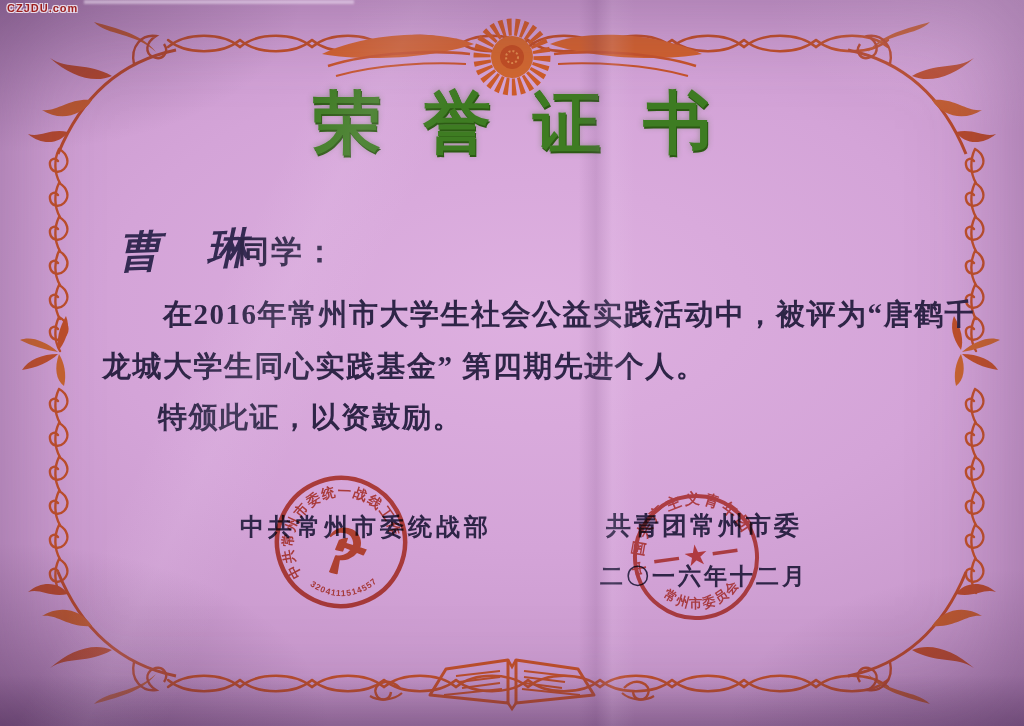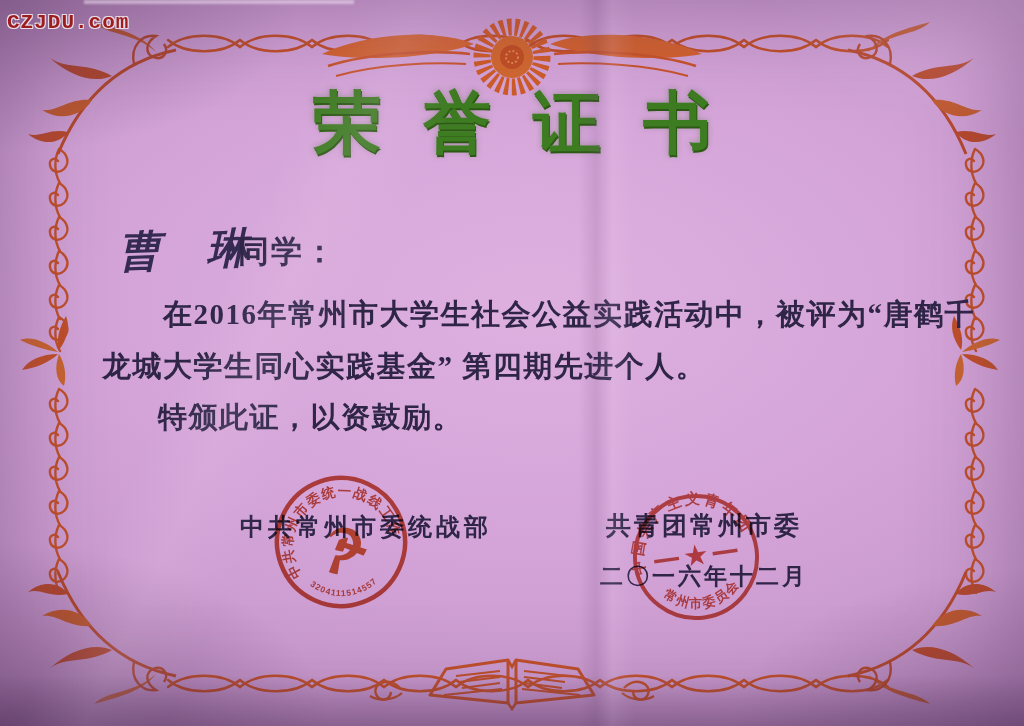--- a/index.html
+++ b/index.html
@@ -27,23 +27,23 @@
       linear-gradient(to top, rgba(60,32,70,.32), transparent 7%);
   }
   .vignette{ position:absolute; inset:0; z-index:6; pointer-events:none;
     box-shadow: inset 0 0 95px 16px rgba(86,50,98,.36); }
   .edge-light{ position:absolute; top:0; left:84px; width:270px; height:4px;
     background:rgba(246,236,250,.5); filter:blur(1px); z-index:7; }
 
   .border-svg{ position:absolute; inset:0; z-index:2; }
 
   .watermark{
-    position:absolute; left:7px; top:11px; z-index:8;
-    font-family:Liberation Mono, monospace; font-weight:bold;
-    font-size:21px; color:#9c1d1d; letter-spacing:1px;
+    position:absolute; left:7px; top:2px; z-index:8;
+    font-family:Liberation Sans, sans-serif; font-weight:bold;
+    font-size:11px; color:#9c1d1d; letter-spacing:1px;
     text-shadow:-1px -1px 0 #e9dbe9, 1px -1px 0 #e9dbe9, -1px 1px 0 #e9dbe9, 1px 1px 0 #e9dbe9;
   }
 
   .txt{ position:absolute; z-index:3; color:#2e2547; }
   .title{
     left:0; right:0; top:88px; text-align:center;
     font-family:"DejaVu Serif", serif; font-weight:bold;
     font-size:68px; line-height:1; letter-spacing:42px; text-indent:42px;
     color:#3e7c22;
     text-shadow:1px 2px 0 #2c5a14, 0 0 6px rgba(40,90,20,.35);

